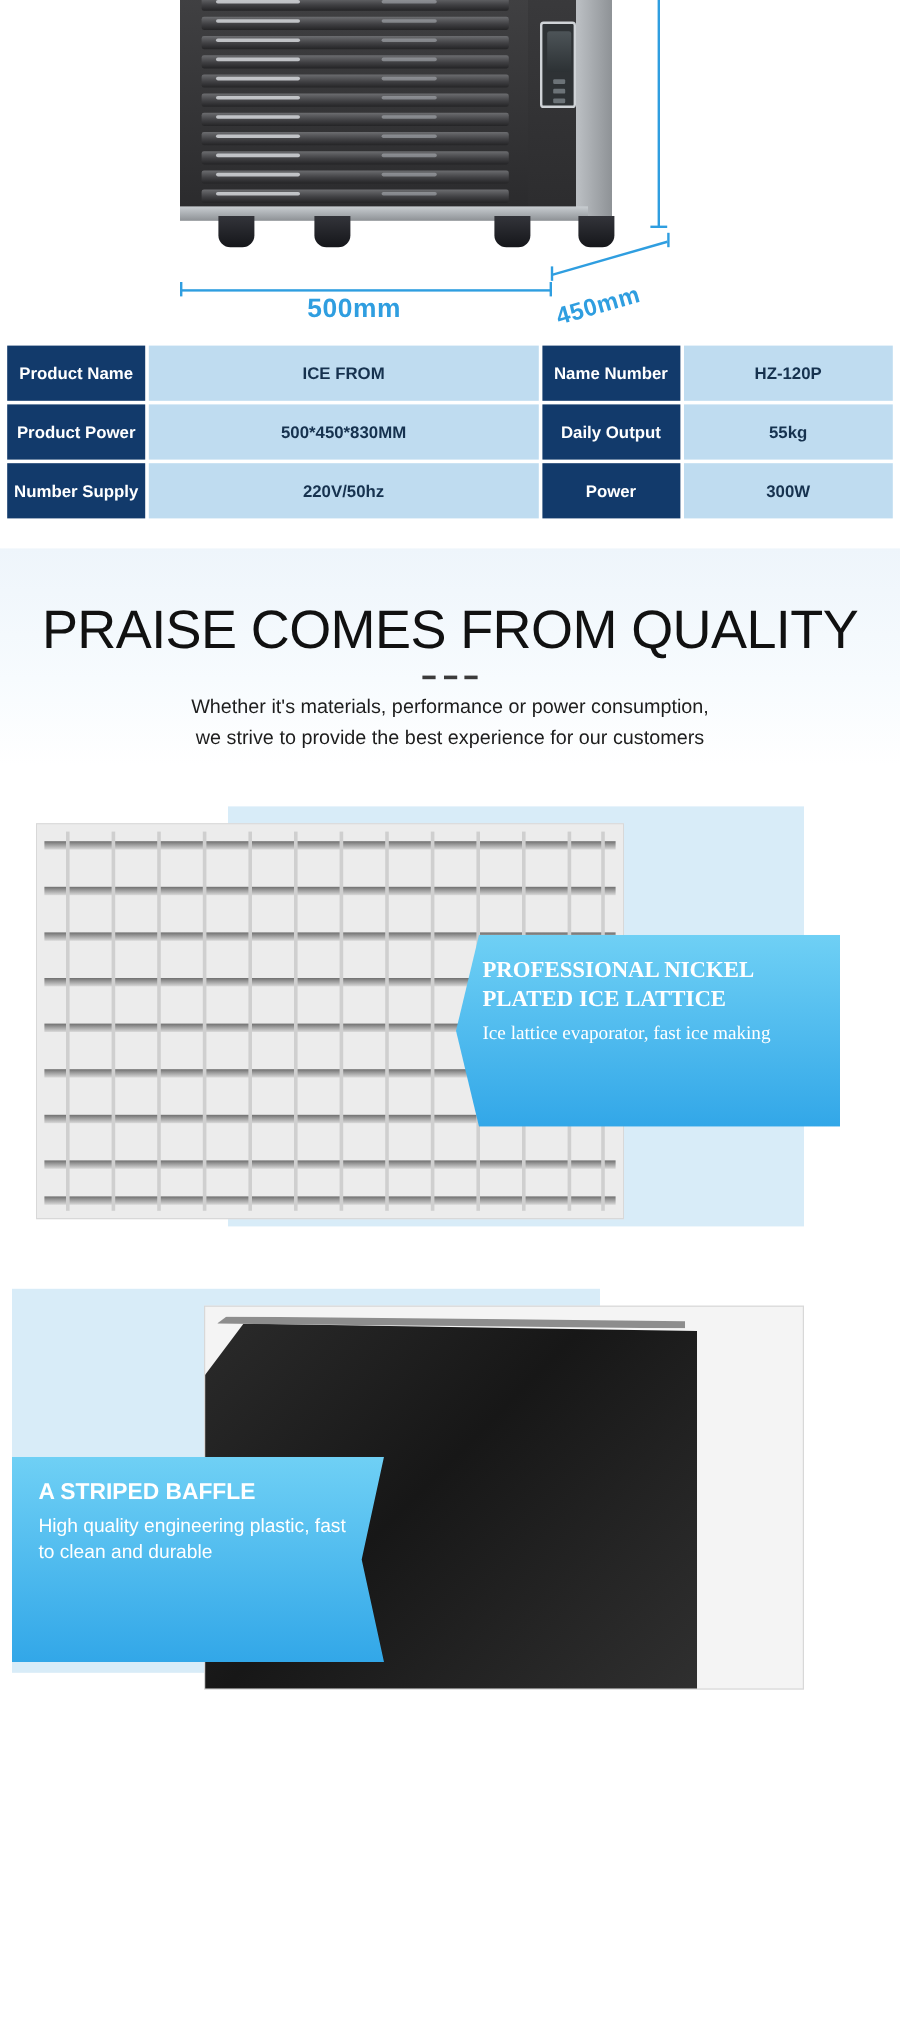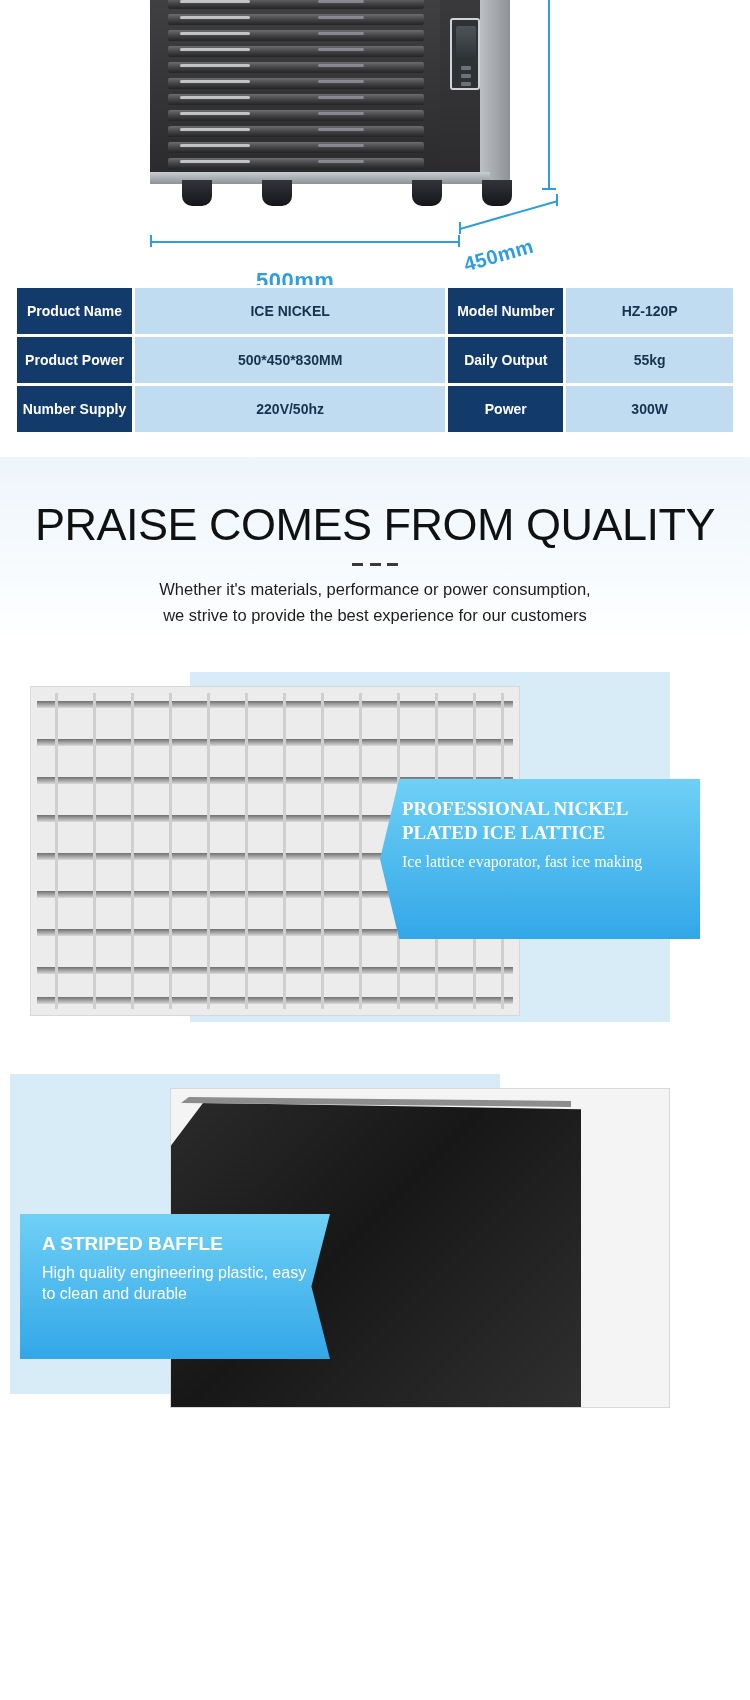--- a/index.html
+++ b/index.html
@@ -134,21 +134,21 @@
     letter-spacing: .5px;
     white-space: nowrap;
   }
   .dim-label.skew { transform: rotate(-16deg); font-size: 20px; }
 
   
   .spec-table {
     width: 100%;
     border-collapse: separate;
     border-spacing: 3px;
-    padding: 0 14px;
+    padding: 0 3px;
   }
   .spec-table td {
     height: 46px;
     font-size: 14px;
     font-weight: bold;
     text-align: center;
     vertical-align: middle;
   }
   .spec-key {
     background: #123a6b;
@@ -326,34 +326,34 @@
         <div class="leg" style="left:332px"></div>
       </div>
     </div>
 
     <div class="dim-line-v" style="left:548px; top:-10px; height:200px;"></div>
     <div class="dim-cap" style="left:542px; top:188px; width:14px; height:2px;"></div>
 
     <div class="dim-line-h" style="left:150px; top:241px; width:310px;"></div>
     <div class="dim-cap" style="left:150px; top:235px;"></div>
     <div class="dim-cap" style="left:458px; top:235px;"></div>
-    <div class="dim-label" style="left:256px; top:268px;">500mm</div>
+    <div class="dim-label" style="left:256px; top:244px;">500mm</div>
 
     <div class="dim-line-h" style="left:460px; top:228px; width:100px; transform:rotate(-16deg); transform-origin:left center;"></div>
     <div class="dim-cap" style="left:459px; top:222px;"></div>
     <div class="dim-cap" style="left:556px; top:194px;"></div>
     <div class="dim-label skew" style="left:463px; top:244px;">450mm</div>
   </section>
 
   <table class="spec-table">
     <tbody>
       <tr>
         <td class="spec-key">Product Name</td>
-        <td class="spec-val">ICE NICKEL</td>
-        <td class="spec-key">Model Number</td>
+        <td class="spec-val">ICE FROM</td>
+        <td class="spec-key">Name Number</td>
         <td class="spec-val">HZ-120P</td>
       </tr>
       <tr>
         <td class="spec-key">Product Power</td>
         <td class="spec-val">500*450*830MM</td>
         <td class="spec-key">Daily Output</td>
         <td class="spec-val">55kg</td>
       </tr>
       <tr>
         <td class="spec-key">Number Supply</td>
@@ -414,19 +414,19 @@
   <section class="feature" style="height:340px; margin-top:20px;">
     <div class="feature-bg" style="left:10px; top:0px; width:490px; height:320px;"></div>
 
     <div class="photo-card baffle-card" style="left:170px; top:14px; width:500px; height:320px;">
       <div class="baffle-shape" style="left:-10px; top:14px; width:420px; height:310px;
                   clip-path: polygon(10% 0, 100% 2%, 100% 100%, 0 100%, 0 18%);"></div>
       <div class="baffle-shape" style="left:10px; top:8px; width:390px; height:10px; background:#8d8d8d;
                   clip-path: polygon(2% 0, 100% 40%, 100% 100%, 0 60%);"></div>
     </div>
 
-    <div class="callout left-pointer" style="left:20px; top:140px; width:310px; height:145px;">
+    <div class="callout left-pointer" style="left:10px; top:140px; width:310px; height:171px;">
       <h3>A STRIPED BAFFLE</h3>
-      <p>High quality engineering plastic, easy to clean and durable</p>
+      <p>High quality engineering plastic, fast to clean and durable</p>
     </div>
   </section>
 
 </div>
 
 </body></html>

